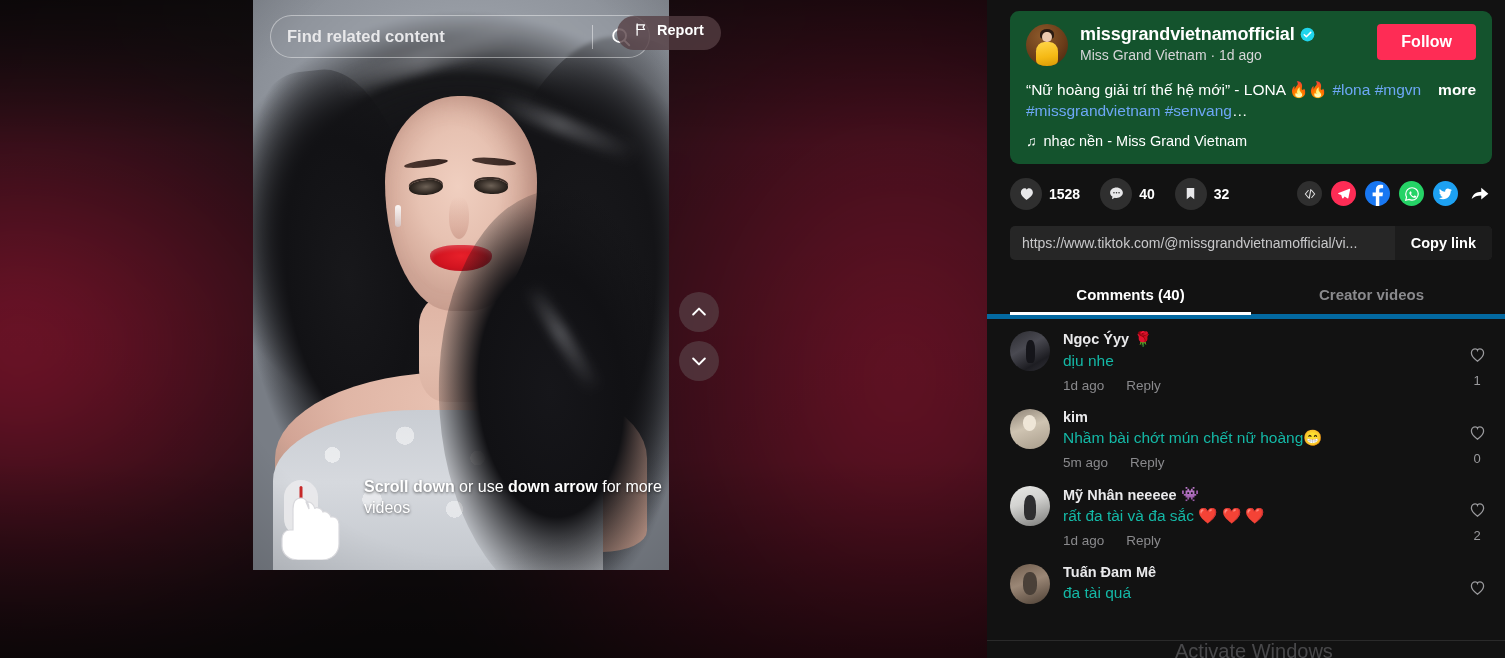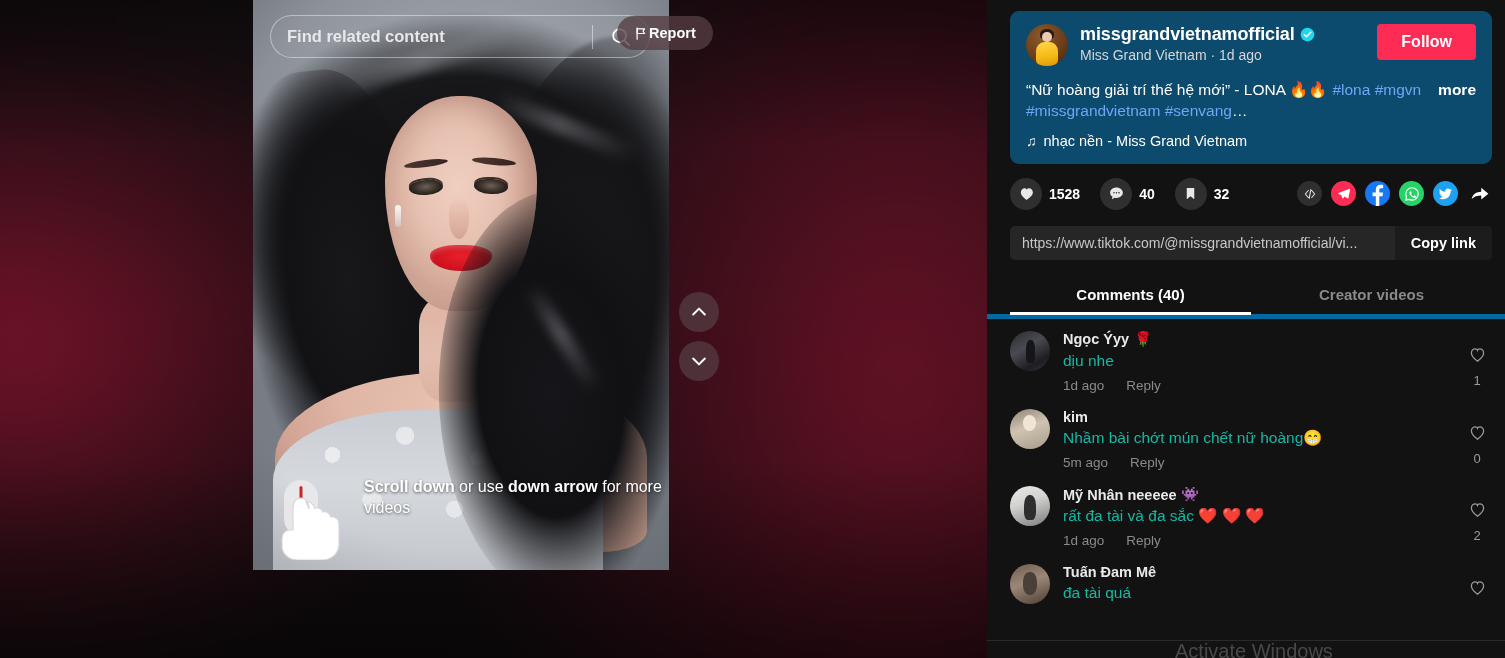--- a/index.html
+++ b/index.html
@@ -190,22 +190,22 @@
   .search-sep { width: 1px; height: 24px; background: rgba(255,255,255,0.45); }
   .search-btn {
     width: 56px; height: 100%;
     display: flex; align-items: center; justify-content: center;
     background: transparent; border: none; cursor: pointer;
   }
 
   
   .report-pill {
     position: absolute; left: 617px; top: 16px;
-    height: 34px; padding: 16px 17px;
-    display: flex; align-items: center; 
+    height: 34px; padding: 6px 17px;
+    display: flex; align-items: flex-start; gap: 8px;
     border-radius: 999px;
     background: rgba(84,62,66,0.78);
     color: #fff; font-size: 14.5px; font-weight: 700;
     border: none; cursor: pointer;
     white-space: nowrap;
   }
 
   
   .nav-arrows {
     position: absolute; left: 679px; top: 292px;
@@ -236,21 +236,21 @@
   .sidebar {
     width: 518px; height: 658px;
     flex: 0 0 518px;
     background: #121212;
     position: relative;
     display: flex; flex-direction: column;
     overflow: hidden;
   }
   .info-card {
     margin: 11px 13px 0 23px;
-    background: #0c4a6e;
+    background: #14532d;
     border-radius: 9px;
     padding: 13px 16px 15px 16px;
   }
   .author-row { display: flex; align-items: flex-start; }
   .avatar {
     width: 42px; height: 42px; border-radius: 50%;
     flex: 0 0 42px; overflow: hidden; position: relative;
     background: radial-gradient(circle at 38% 30%, #8d5a2b 0%, #6a3c19 58%, #40230e 100%);
   }
   .avatar .av-dress {

